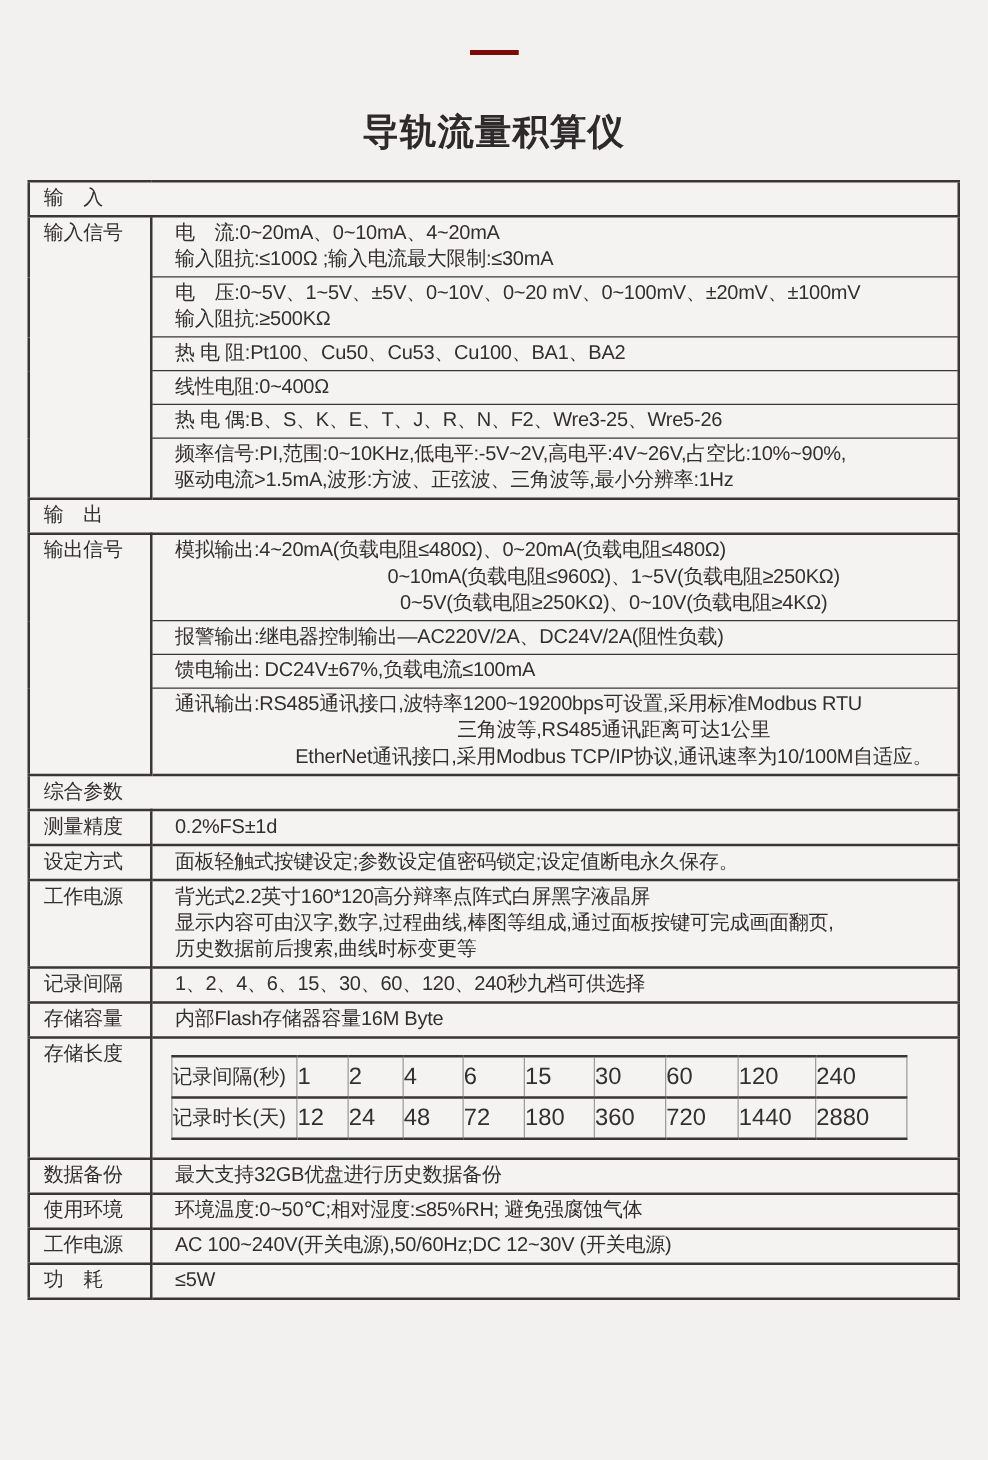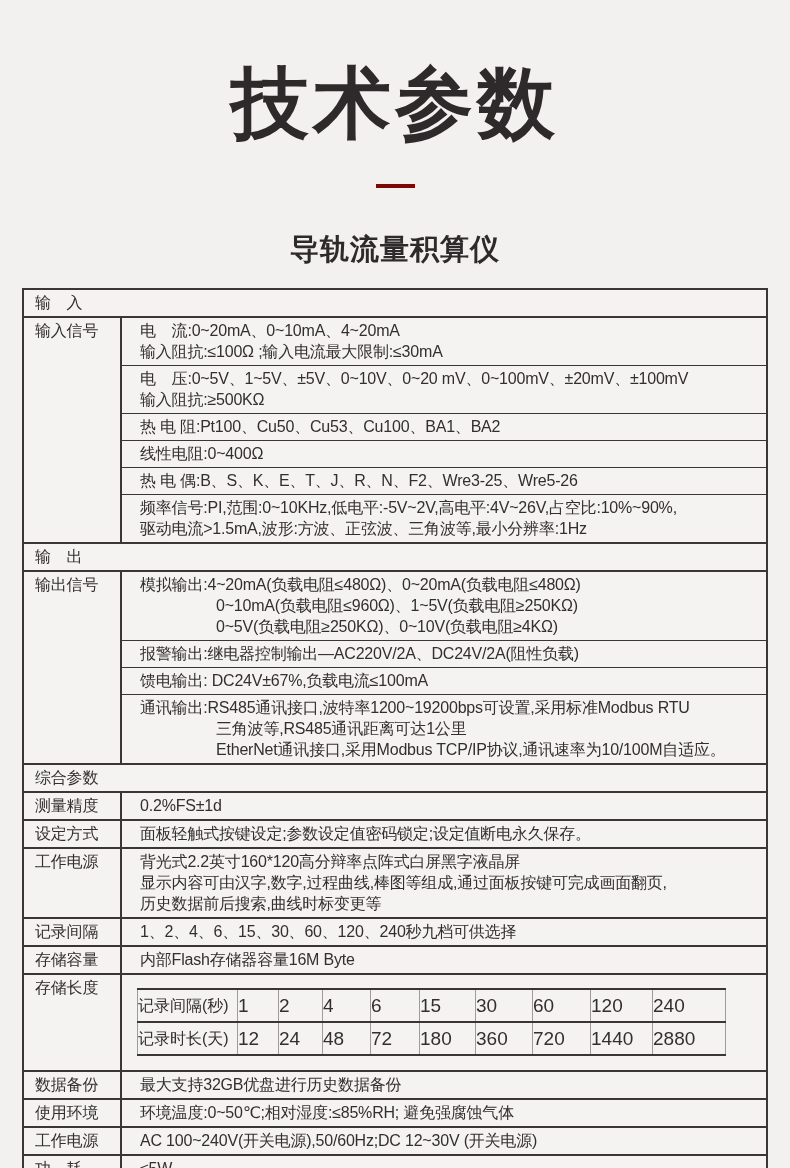--- a/index.html
+++ b/index.html
@@ -44,39 +44,38 @@
   }
   .spec td.val{padding-left:18px;}
   .spec tr.sec td{
     border-top:2px solid #3b3636;border-bottom:2px solid #3b3636;
     padding-left:11px;letter-spacing:0.5px;
   }
   .spec tr.full td{
     border-top:2px solid #3b3636;border-bottom:2px solid #3b3636;
   }
   .ln{line-height:21px;white-space:nowrap;overflow:hidden;letter-spacing:-0.2px;}
-  .ln.ind{padding-left:76px;}
+  .ln.ind{padding-left:76px;text-align:center;}
 
   table.inner{
     border-collapse:collapse;margin:11px 0 11px 15px;
     background:transparent;
   }
   .inner td{
     border:1px solid #9e9b99;
     line-height:31px;padding:0;vertical-align:middle;
     font-size:16px;white-space:nowrap;overflow:hidden;
   }
   .inner td.num{font-size:19px;}
 </style>
 </head>
 <body>
 
 <div class="page">
 
-  <h1 class="title">技术参数</h1>
   <div class="dash"></div>
   <h2 class="subtitle">导轨流量积算仪</h2>
 
   <table class="spec">
     <colgroup>
         <col class="c-label">
         <col>
       </colgroup>
 
     <tbody>

